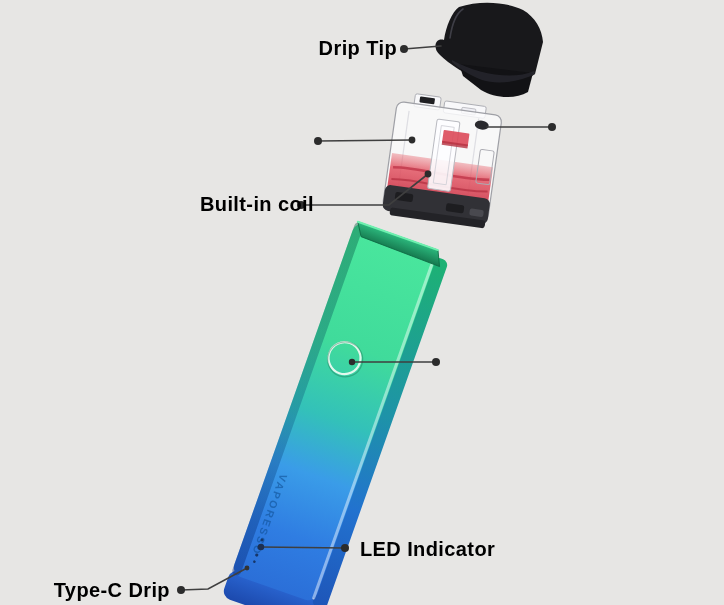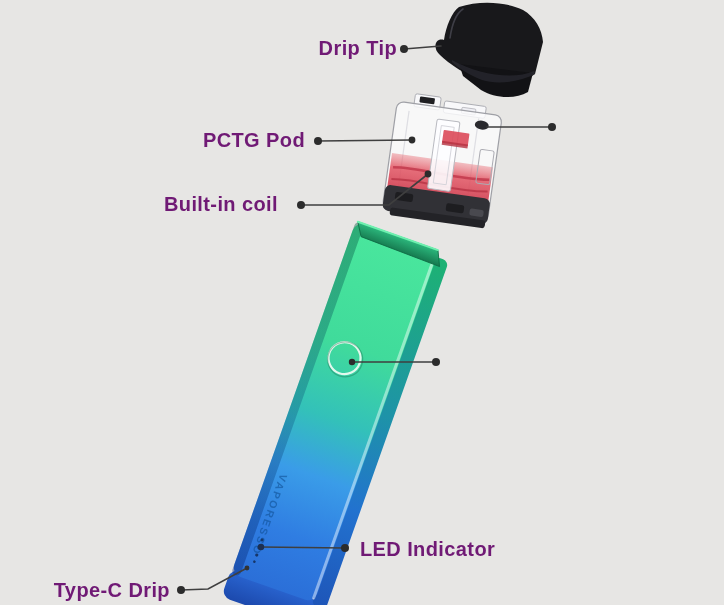--- a/index.html
+++ b/index.html
@@ -11,28 +11,28 @@
     background: #e7e6e4;
     overflow: hidden;
   }
   .stage svg { position: absolute; left: 0; top: 0; }
   .lbl {
     position: absolute;
     transform: translateY(-50%);
     font-size: 20px;
     font-weight: 600;
     letter-spacing: 0.4px;
-    color: #701a75;
+    color: #000000;
     white-space: nowrap;
     line-height: 1;
   }
   .lbl-drip-tip      { right: 327px; top: 48px;  }
   .lbl-pctg-pod      { right: 419px; top: 140px; }
   .lbl-filling-hole  { left: 566px;  top: 126px; }
-  .lbl-built-in-coil { right: 446px; top: 204px; }
+  .lbl-built-in-coil { right: 410px; top: 204px; }
   .lbl-power-button  { left: 454px;  top: 362px; }
   .lbl-led-indicator { left: 360px;  top: 549px; }
   .lbl-type-c-port   { right: 554px; top: 590px; }
 </style>
 </head>
 <body>
 
 <div class="stage">
 
   <svg width="724" height="605" viewBox="0 0 724 605">
@@ -148,18 +148,17 @@
       <circle cx="436" cy="362" r="4"></circle>
       <circle cx="352" cy="362" r="3.2"></circle>
       <circle cx="345" cy="548" r="4"></circle>
       <circle cx="261" cy="547" r="3.2" fill="#1c2f52"></circle>
       <circle cx="181" cy="590" r="4"></circle>
       <circle cx="247" cy="568" r="2.4" fill="#333333"></circle>
     </g>
   </svg>
 
   <div class="lbl lbl-drip-tip">Drip Tip</div>
-  <div class="lbl lbl-pctg-pod">PCTG Pod</div>
   <div class="lbl lbl-built-in-coil">Built-in coil</div>
   <div class="lbl lbl-led-indicator">LED Indicator</div>
   <div class="lbl lbl-type-c-port">Type-C Drip</div>
 
 </div>
 
 </body></html>

